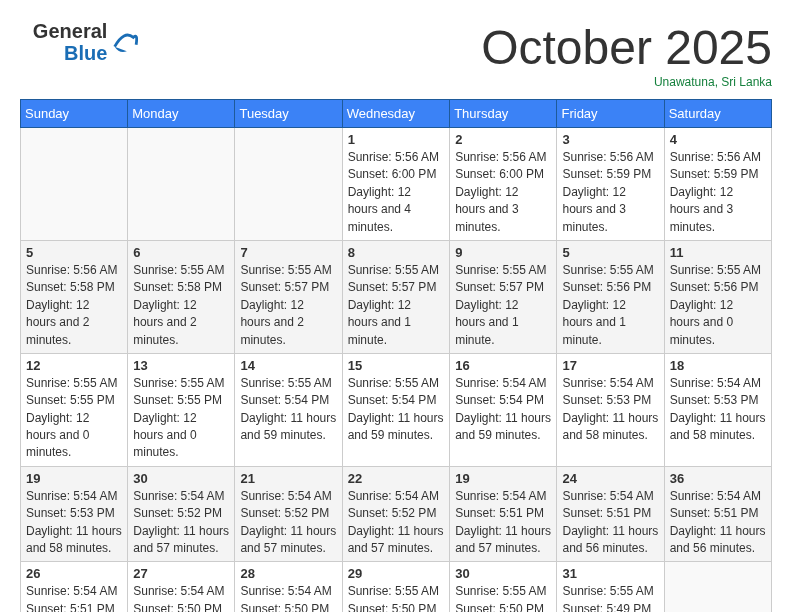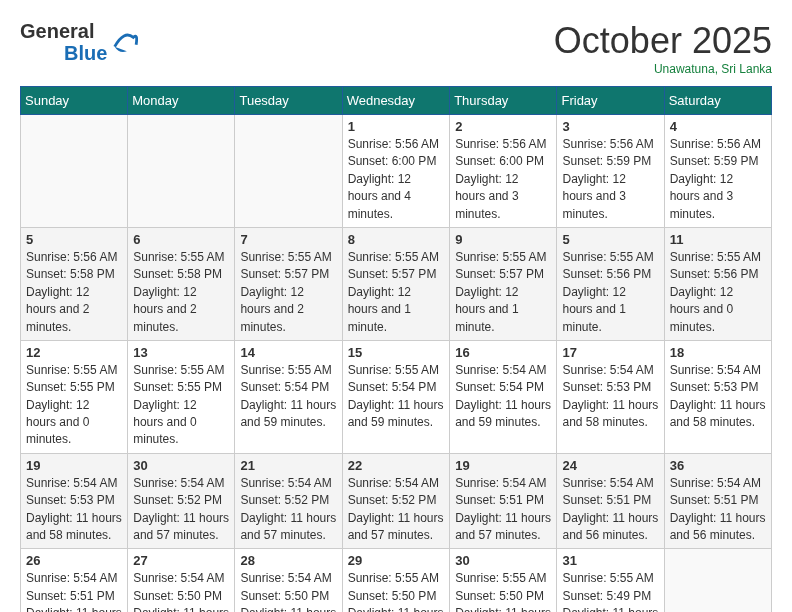--- a/index.html
+++ b/index.html
@@ -12,45 +12,46 @@
     }
     .header {
       display: flex;
       justify-content: space-between;
       align-items: flex-start;
       margin-bottom: 10px;
     }
     .logo {
       display: flex;
       align-items: center;
+      text-align: right;
     }
     .logo-icon {
       width: 28px;
       height: 28px;
       margin-left: 2px;
     }
     .title-block {
       text-align: right;
     }
     .month-title {
-      font-size: 36px;
+      font-size: 48px;
       font-weight: normal;
       color: #333;
     }
     .location {
       font-size: 12px;
       color: #15803d;
     }
     .calendar {
       width: 100%;
       border-collapse: collapse;
       border: 1px solid #ccc;
     }
     .calendar th {
-      background-color: #0f766e;
+      background-color: #3b82f6;
       color: #fff;
       font-size: 13px;
       padding: 6px 4px;
       text-align: left;
       border: 1px solid #1e5a9a;
       font-weight: normal;
     }
     .calendar td {
       vertical-align: top;
       border: 1px solid #ccc;

